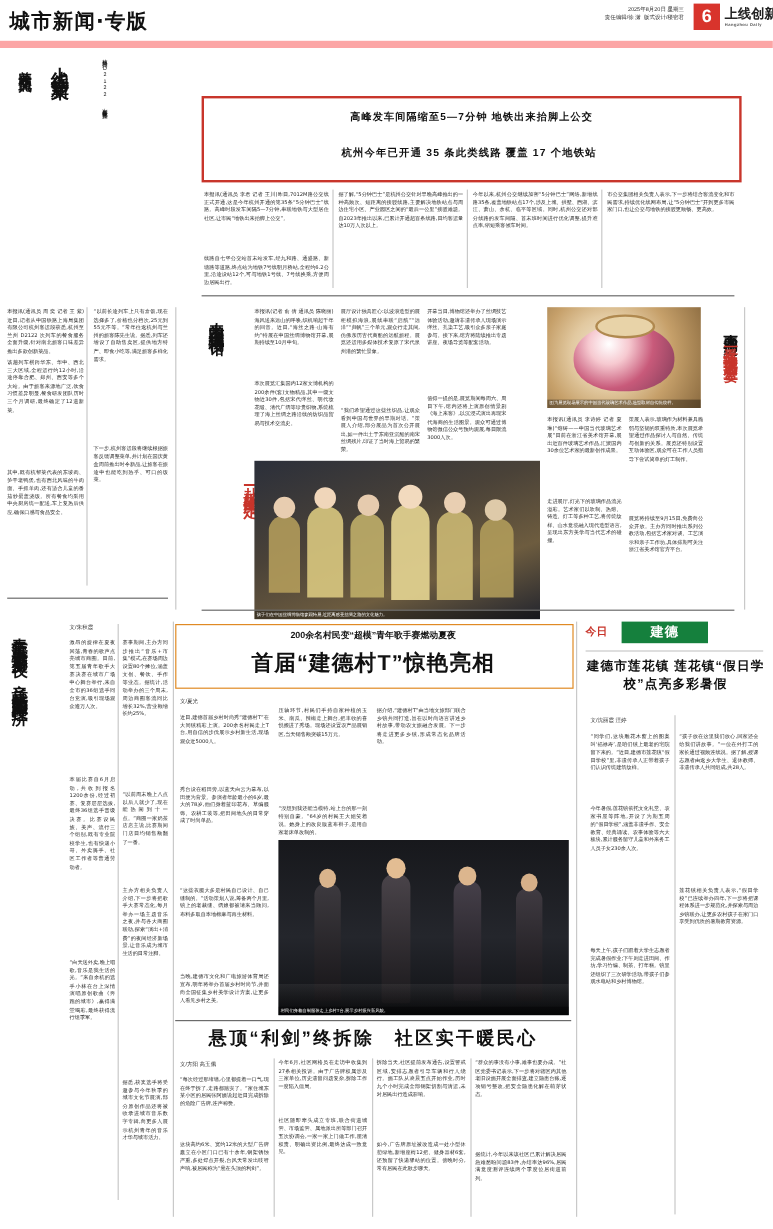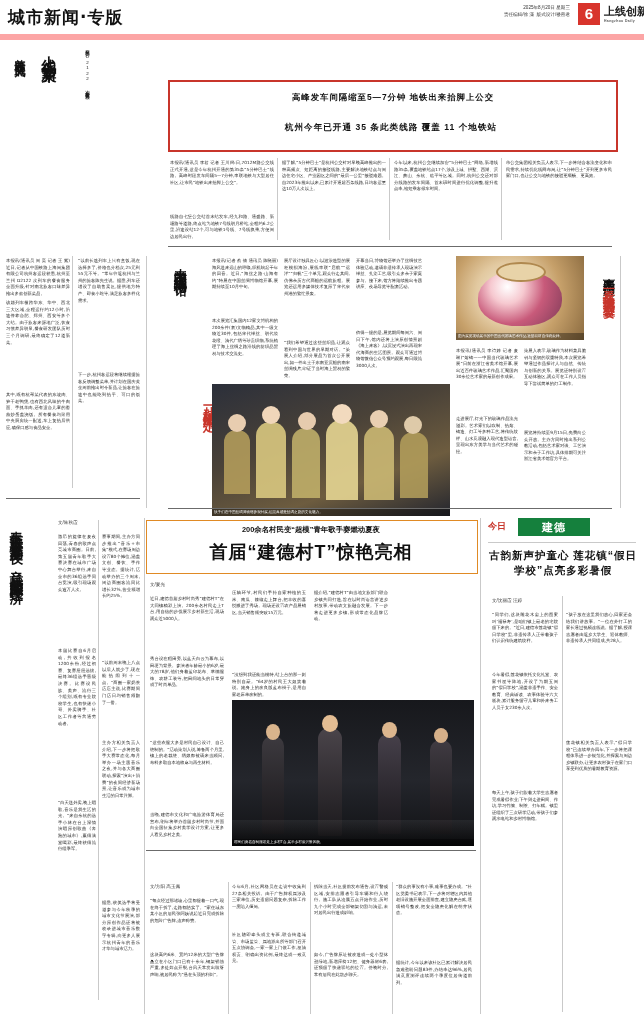--- a/index.html
+++ b/index.html
@@ -101,21 +101,21 @@
   <div class="c body-text" style="left:6px;top:300px;width:64px;">该趟列车横跨华东、华中、西北三大区域,全程运行约12小时,沿途停靠合肥、郑州、西安等多个大站。由于旅客来源地广泛,饮食习惯差异明显,餐食研发团队历时三个月调研,最终确定了12道新菜。</div>
   <div class="c body-text" style="left:6px;top:392px;width:64px;">其中,既有杭帮菜代表的东坡肉、笋干老鸭煲,也有西北风味的牛肉面、手抓羊肉,还有适合儿童的番茄炒蛋盖浇饭。所有餐食均采用中央厨房统一配送,车上复热后供应,确保口感与食品安全。</div>
   <div class="c body-text" style="left:78px;top:258px;width:62px;">“以前长途列车上只有盒饭,现在选择多了,价格也分档次,25元到55元不等。”常年往返杭州与兰州的旅客陈先生说。据悉,列车还增设了自助售卖区,提供地方特产、即食小吃等,满足旅客多样化需求。</div>
   <div class="c body-text" style="left:78px;top:372px;width:62px;">下一步,杭州客运段将继续根据旅客反馈调整菜单,并计划在国庆黄金周前推出时令新品,让旅客在旅途中也能吃到热乎、可口的饭菜。</div>
 
   <div class="rule-v" style="left:72px;top:256px;height:232px;"></div>
   <div class="rule-h rule-dark" style="left:6px;top:498px;width:134px;"></div>
 
   <div class="kicker">高峰发车间隔缩至5—7分钟  地铁出来抬脚上公交</div>
   <div class="redbox"></div>
-  <div class="subtitle">杭州今年已开通 35 条此类线路  覆盖 11 个地铁站</div>
+  <div class="subtitle">杭州今年已开通 35 条此类线路  覆盖 17 个地铁站</div>
 
   <div class="c body-text" style="left:170px;top:160px;width:104px;">本报讯(通讯员 李君 记者 王川)昨日,7012M路公交线正式开通,这是今年杭州开通的第35条“5分钟巴士”线路。高峰时段发车间隔5—7分钟,串联地铁与大型居住社区,让市民“地铁出来抬脚上公交”。</div>
   <div class="c body-text" style="left:170px;top:214px;width:104px;">线路自七堡公交站首末站发车,经九和路、通盛路、新塘路等道路,终点站为地铁7号线明月桥站,全程约6.2公里,沿途设站12个,可与地铁1号线、7号线换乘,方便周边居民出行。</div>
   <div class="c body-text" style="left:282px;top:160px;width:104px;">据了解,“5分钟巴士”是杭州公交针对早晚高峰推出的一种高频次、短距离的接驳线路,主要解决地铁站点与周边住宅小区、产业园区之间的“最后一公里”接驳难题。自2023年推出以来,已累计开通超百条线路,日均客运量达10万人次以上。</div>
   <div class="c body-text" style="left:394px;top:160px;width:104px;">今年以来,杭州公交继续加密“5分钟巴士”网络,新增线路35条,覆盖地铁站点17个,涉及上城、拱墅、西湖、滨江、萧山、余杭、临平等区域。同时,杭州公交还对部分线路的发车间隔、首末班时间进行优化调整,提升准点率,缩短乘客候车时间。</div>
   <div class="c body-text" style="left:506px;top:160px;width:106px;">市公交集团相关负责人表示,下一步将结合客流变化和市民需求,持续优化线网布局,让“5分钟巴士”开到更多市民家门口,也让公交与地铁的接驳更顺畅、更高效。</div>
 
   <div class="rule-v" style="left:277px;top:158px;height:82px;"></div>
   <div class="rule-v" style="left:389px;top:158px;height:82px;"></div>
   <div class="rule-v" style="left:501px;top:158px;height:82px;"></div>
@@ -213,41 +213,42 @@
     <div style="position:absolute;left:146px;top:34px;width:23px;height:100px;background:linear-gradient(180deg,#46404a,#19171b);border-radius:10px 10px 2px 2px;"></div>
     <div style="position:absolute;left:150px;top:22px;width:15px;height:16px;border-radius:50%;background:#dcb68e;"></div>
     <div style="position:absolute;left:198px;top:40px;width:22px;height:94px;background:linear-gradient(180deg,#403b42,#161417);border-radius:10px 10px 2px 2px;"></div>
     <div style="position:absolute;left:202px;top:28px;width:14px;height:15px;border-radius:50%;background:#d6b089;"></div>
     <div style="position:absolute;left:0;top:120px;width:100%;height:26px;background:linear-gradient(180deg,rgba(255,255,255,.06),rgba(0,0,0,.5));"></div>
     <div class="cap">村民们身着自制服装走上乡村T台,展示乡村振兴新风貌。</div>
   </div>
 
   <div class="rule-h rule-dark" style="left:146px;top:850px;width:330px;"></div>
 
+  <div class="b-title">悬顶“利剑”终拆除　社区实干暖民心</div>
   <div class="c byline" style="left:150px;top:884px;">文/方阳 高玉佩</div>
 
   <div class="c body-text" style="left:150px;top:898px;width:74px;">“每次经过那堵墙,心里都提着一口气,现在终于拆了,走路都踏实了。”家住城东某小区的居民张阿姨说起近日完成拆除的危险广告牌,连声称赞。</div>
   <div class="c body-text" style="left:150px;top:952px;width:74px;">这块高约6米、宽约12米的大型广告牌矗立在小区门口已有十余年,钢架锈蚀严重,多处焊点开裂,台风天常发出吱呀声响,被居民称为“悬在头顶的利剑”。</div>
   <div class="c body-text" style="left:232px;top:884px;width:74px;">今年6月,社区网格员在走访中收集到27条相关投诉。由于广告牌权属涉及三家单位,历史遗留问题复杂,拆除工作一度陷入僵局。</div>
   <div class="c body-text" style="left:232px;top:932px;width:74px;">社区随即牵头成立专班,联合街道城管、市场监管、属地派出所等部门召开五次协调会,一家一家上门做工作,厘清权责、明确出资比例,最终达成一致意见。</div>
   <div class="c body-text" style="left:314px;top:884px;width:74px;">拆除当天,社区提前发布通告,设置警戒区域,安排志愿者引导车辆和行人绕行。施工队从凌晨五点开始作业,历时九个小时完成全部钢架切割与清运,未对居民出行造成影响。</div>
   <div class="c body-text" style="left:314px;top:952px;width:74px;">如今,广告牌原址被改造成一处小型休憩绿地,新增座椅12把、健身器材6套,还预留了快递驿站的位置。傍晚时分,常有居民在此散步聊天。</div>
   <div class="c body-text" style="left:396px;top:884px;width:76px;">“群众的事没有小事,难事也要办成。”社区党委书记表示,下一步将对辖区内其他老旧设施开展全面排查,建立隐患台账,逐项销号整改,把安全隐患化解在萌芽状态。</div>
   <div class="c body-text" style="left:396px;top:960px;width:76px;">据统计,今年以来该社区已累计解决居民急难愁盼问题83件,办结率达96%,居民满意度测评连续两个季度位居街道前列。</div>
 
   <div class="rule-v" style="left:228px;top:882px;height:132px;"></div>
   <div class="rule-v" style="left:310px;top:882px;height:132px;"></div>
   <div class="rule-v" style="left:392px;top:882px;height:132px;"></div>
   <div class="rule-v" style="left:480px;top:518px;height:496px;"></div>
 
   <div class="jd-box">
     <div class="jd-left">今日</div>
     <div class="jd-right">建德</div>
   </div>
-  <div class="jd-title">古韵新声护童心 莲花镇“假日学校”点亮多彩暑假</div>
+  <div class="jd-title">建德市莲花镇 莲花镇“假日学校”点亮多彩暑假</div>
   <div class="c byline" style="left:492px;top:598px;">文/沈丽霞 汪婷</div>
 
   <div class="c body-text" style="left:492px;top:612px;width:66px;">“同学们,这块雕花木窗上的图案叫‘福禄寿’,是咱们镇上最老的宅院留下来的。”近日,建德市莲花镇“假日学校”里,非遗传承人正带着孩子们认识传统建筑纹样。</div>
   <div class="c body-text" style="left:492px;top:672px;width:66px;">今年暑假,莲花镇依托文化礼堂、农家书屋等阵地,开设了为期五周的“假日学校”,涵盖非遗手作、安全教育、经典诵读、农事体验等六大板块,累计服务留守儿童和外来务工人员子女230余人次。</div>
   <div class="c body-text" style="left:492px;top:790px;width:66px;">每天上午,孩子们跟着大学生志愿者完成暑假作业;下午则走进田间、作坊,学习竹编、制茶、打年糕。镇里还组织了三次研学活动,带孩子们参观水电站和乡村博物馆。</div>
   <div class="c body-text" style="left:566px;top:612px;width:66px;">“孩子放在这里我们放心,回家还会给我们讲故事。”一位在外打工的家长通过视频连线说。据了解,授课志愿者由返乡大学生、退休教师、非遗传承人共同组成,共28人。</div>
   <div class="c body-text" style="left:566px;top:740px;width:66px;">莲花镇相关负责人表示,“假日学校”已连续举办四年,下一步将把课程体系进一步规范化,并探索与周边乡镇联办,让更多农村孩子在家门口享受到优质的暑期教育资源。</div>
 
   <div class="rule-v" style="left:562px;top:596px;height:416px;"></div>
   <div class="rule-h" style="left:488px;top:542px;width:148px;"></div>

